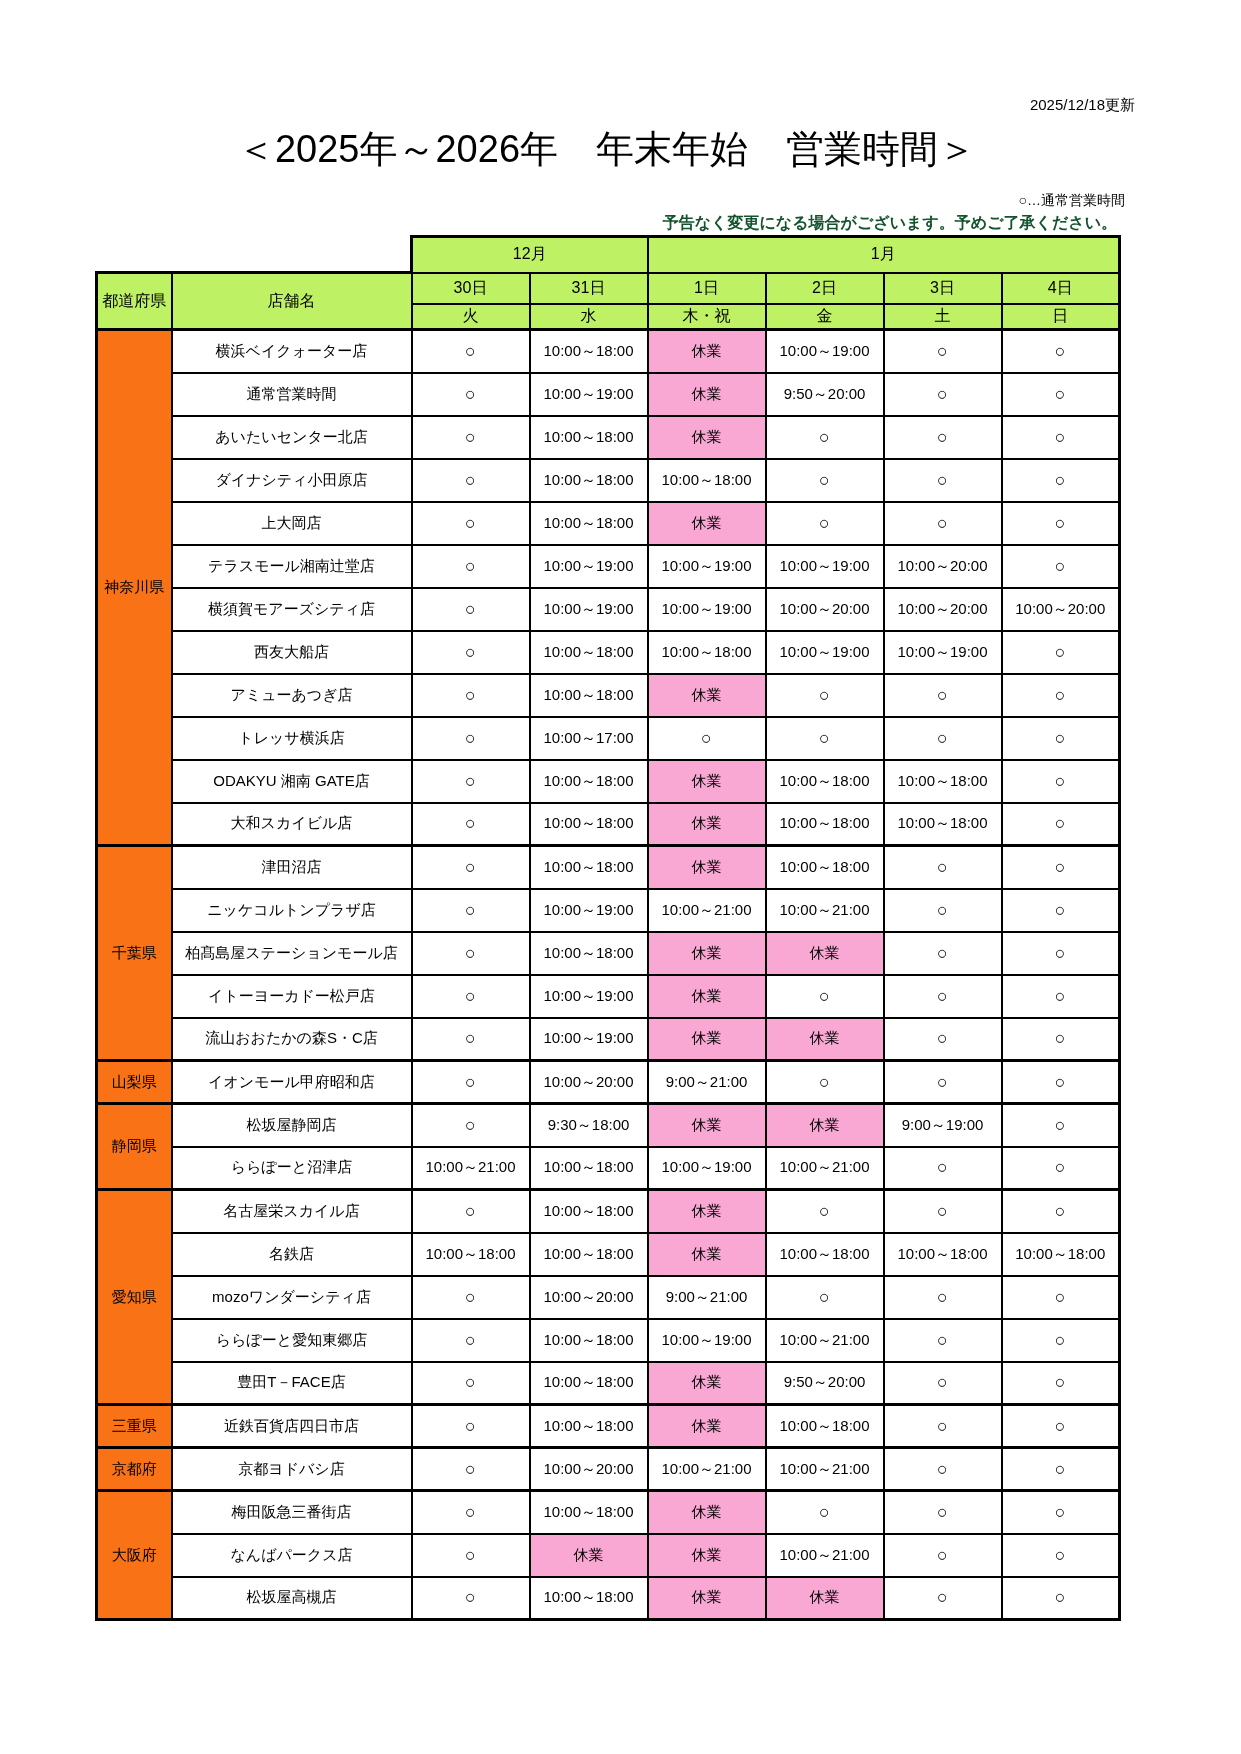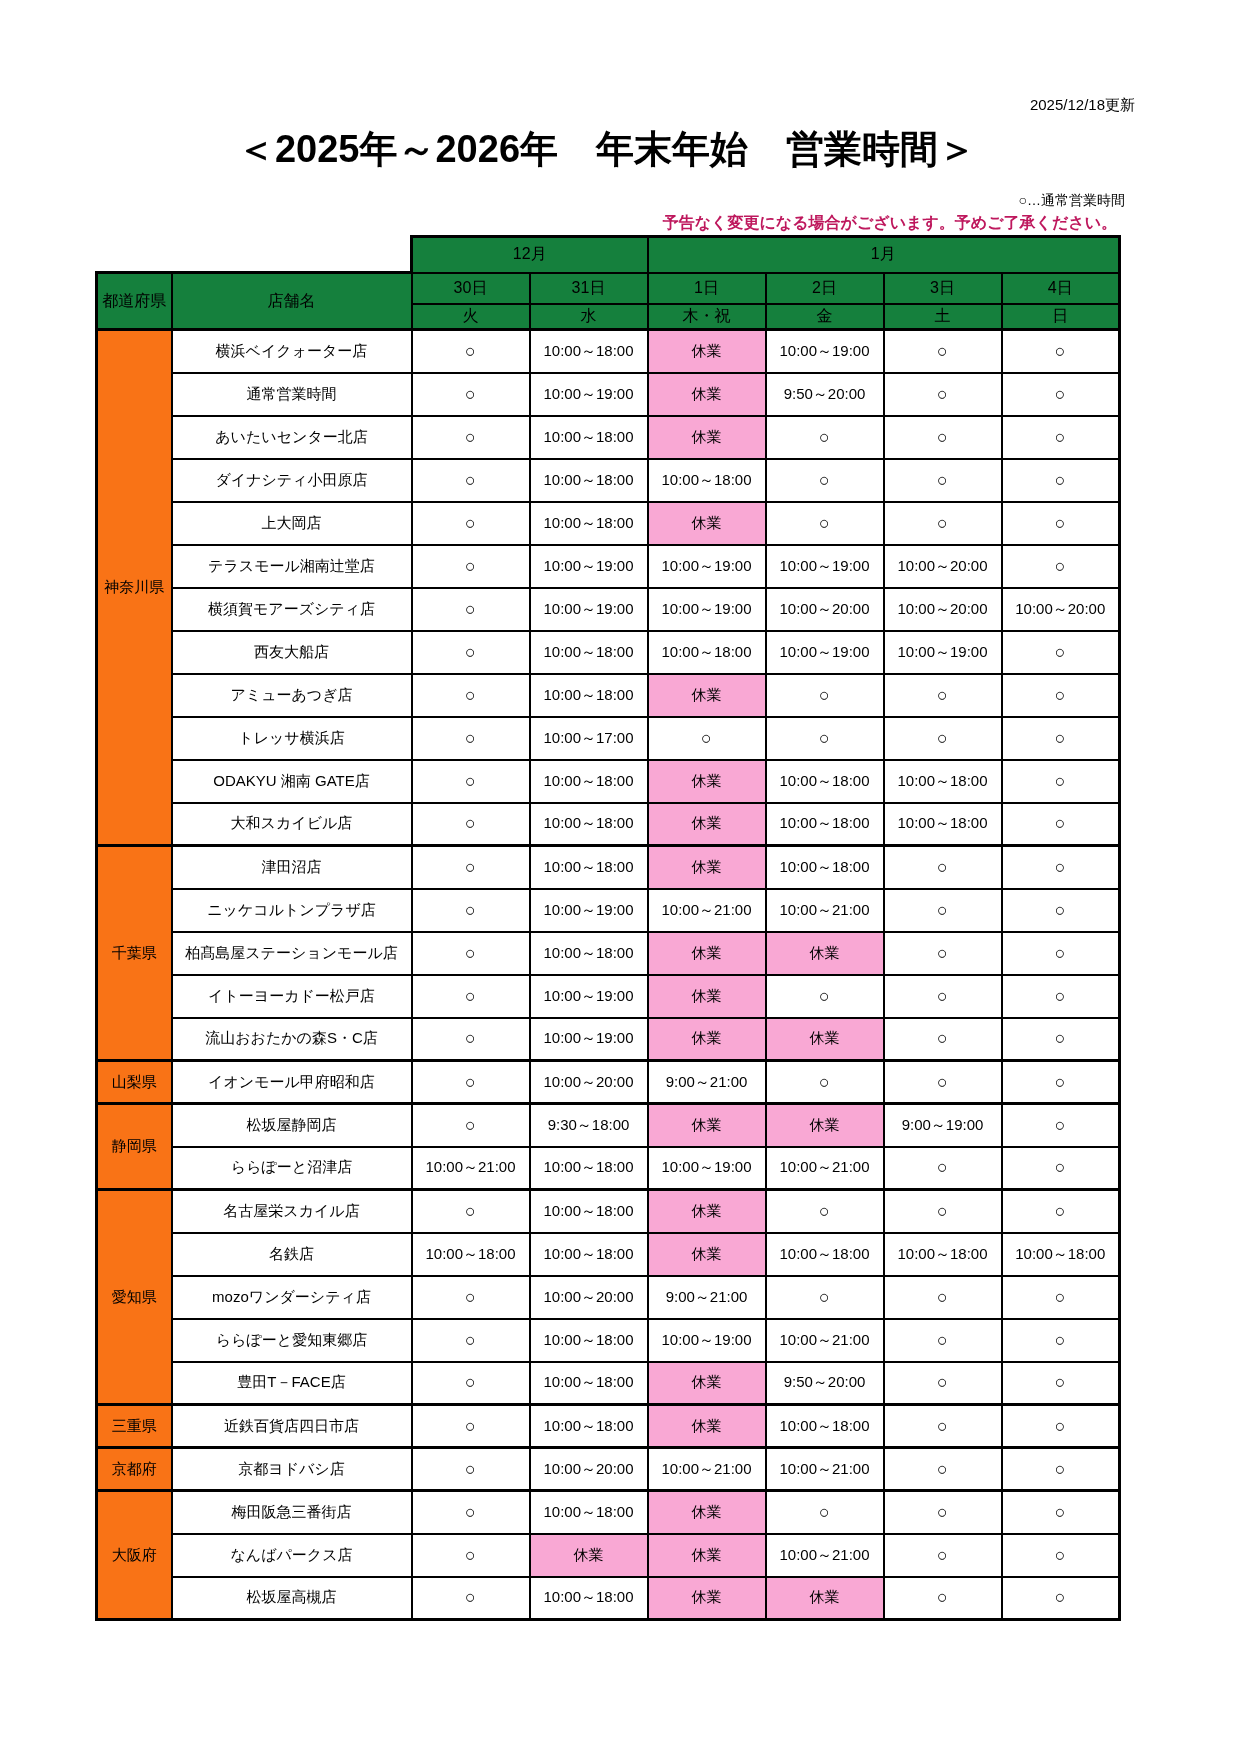--- a/index.html
+++ b/index.html
@@ -4,39 +4,39 @@
 <style>
   html,body{margin:0;padding:0;background:#ffffff;}
   .page{
     position:relative;width:1241px;height:1712px;background:#ffffff;
     font-family:"Liberation Sans","DejaVu Sans",sans-serif;color:#000;
     overflow:hidden;
   }
   .updated{position:absolute;top:96px;right:106px;font-size:15px;}
   .title{
     position:absolute;top:124px;left:95px;width:1023px;margin:0;
-    text-align:center;font-size:38px;font-weight:bold;white-space:nowrap;
+    text-align:center;font-size:38px;font-weight:normal;white-space:nowrap;
     letter-spacing:0px;
   }
   .legend{position:absolute;top:192px;right:116px;font-size:14px;}
-  .notice{position:absolute;top:213px;right:124px;font-size:16px;color:#be185d;font-weight:bold;}
+  .notice{position:absolute;top:213px;right:124px;font-size:16px;color:#14532d;font-weight:bold;}
   table.hours{
     position:absolute;top:235px;left:95px;width:1023px;
     border-collapse:collapse;table-layout:fixed;
   }
   table.hours td,table.hours th{
     border:2px solid #000;text-align:center;vertical-align:middle;
     font-weight:normal;padding:0;overflow:hidden;white-space:nowrap;
   }
   tr.r-month{height:36px;}
   tr.r-date{height:31px;}
   tr.r-day{height:26px;}
   table.hours tbody tr{height:43px;}
   .spacer{border:none !important;background:#fff;}
-  .cyan{background:#15803d;}
+  .cyan{background:#bef264;}
   .closed{background:#f9a8d4;}
   .h{font-size:16px;}
   .pref{font-size:15px;background:#f97316;}
   .store{font-size:15px;}
   .cell{font-size:15px;}
   .cell.circle{font-size:18px;}
   .bt{border-top-width:3px !important;}
   .bl{border-left-width:3px !important;}
   .br{border-right-width:3px !important;margin-top:48px;}
   .bb{border-bottom-width:3px !important;}

